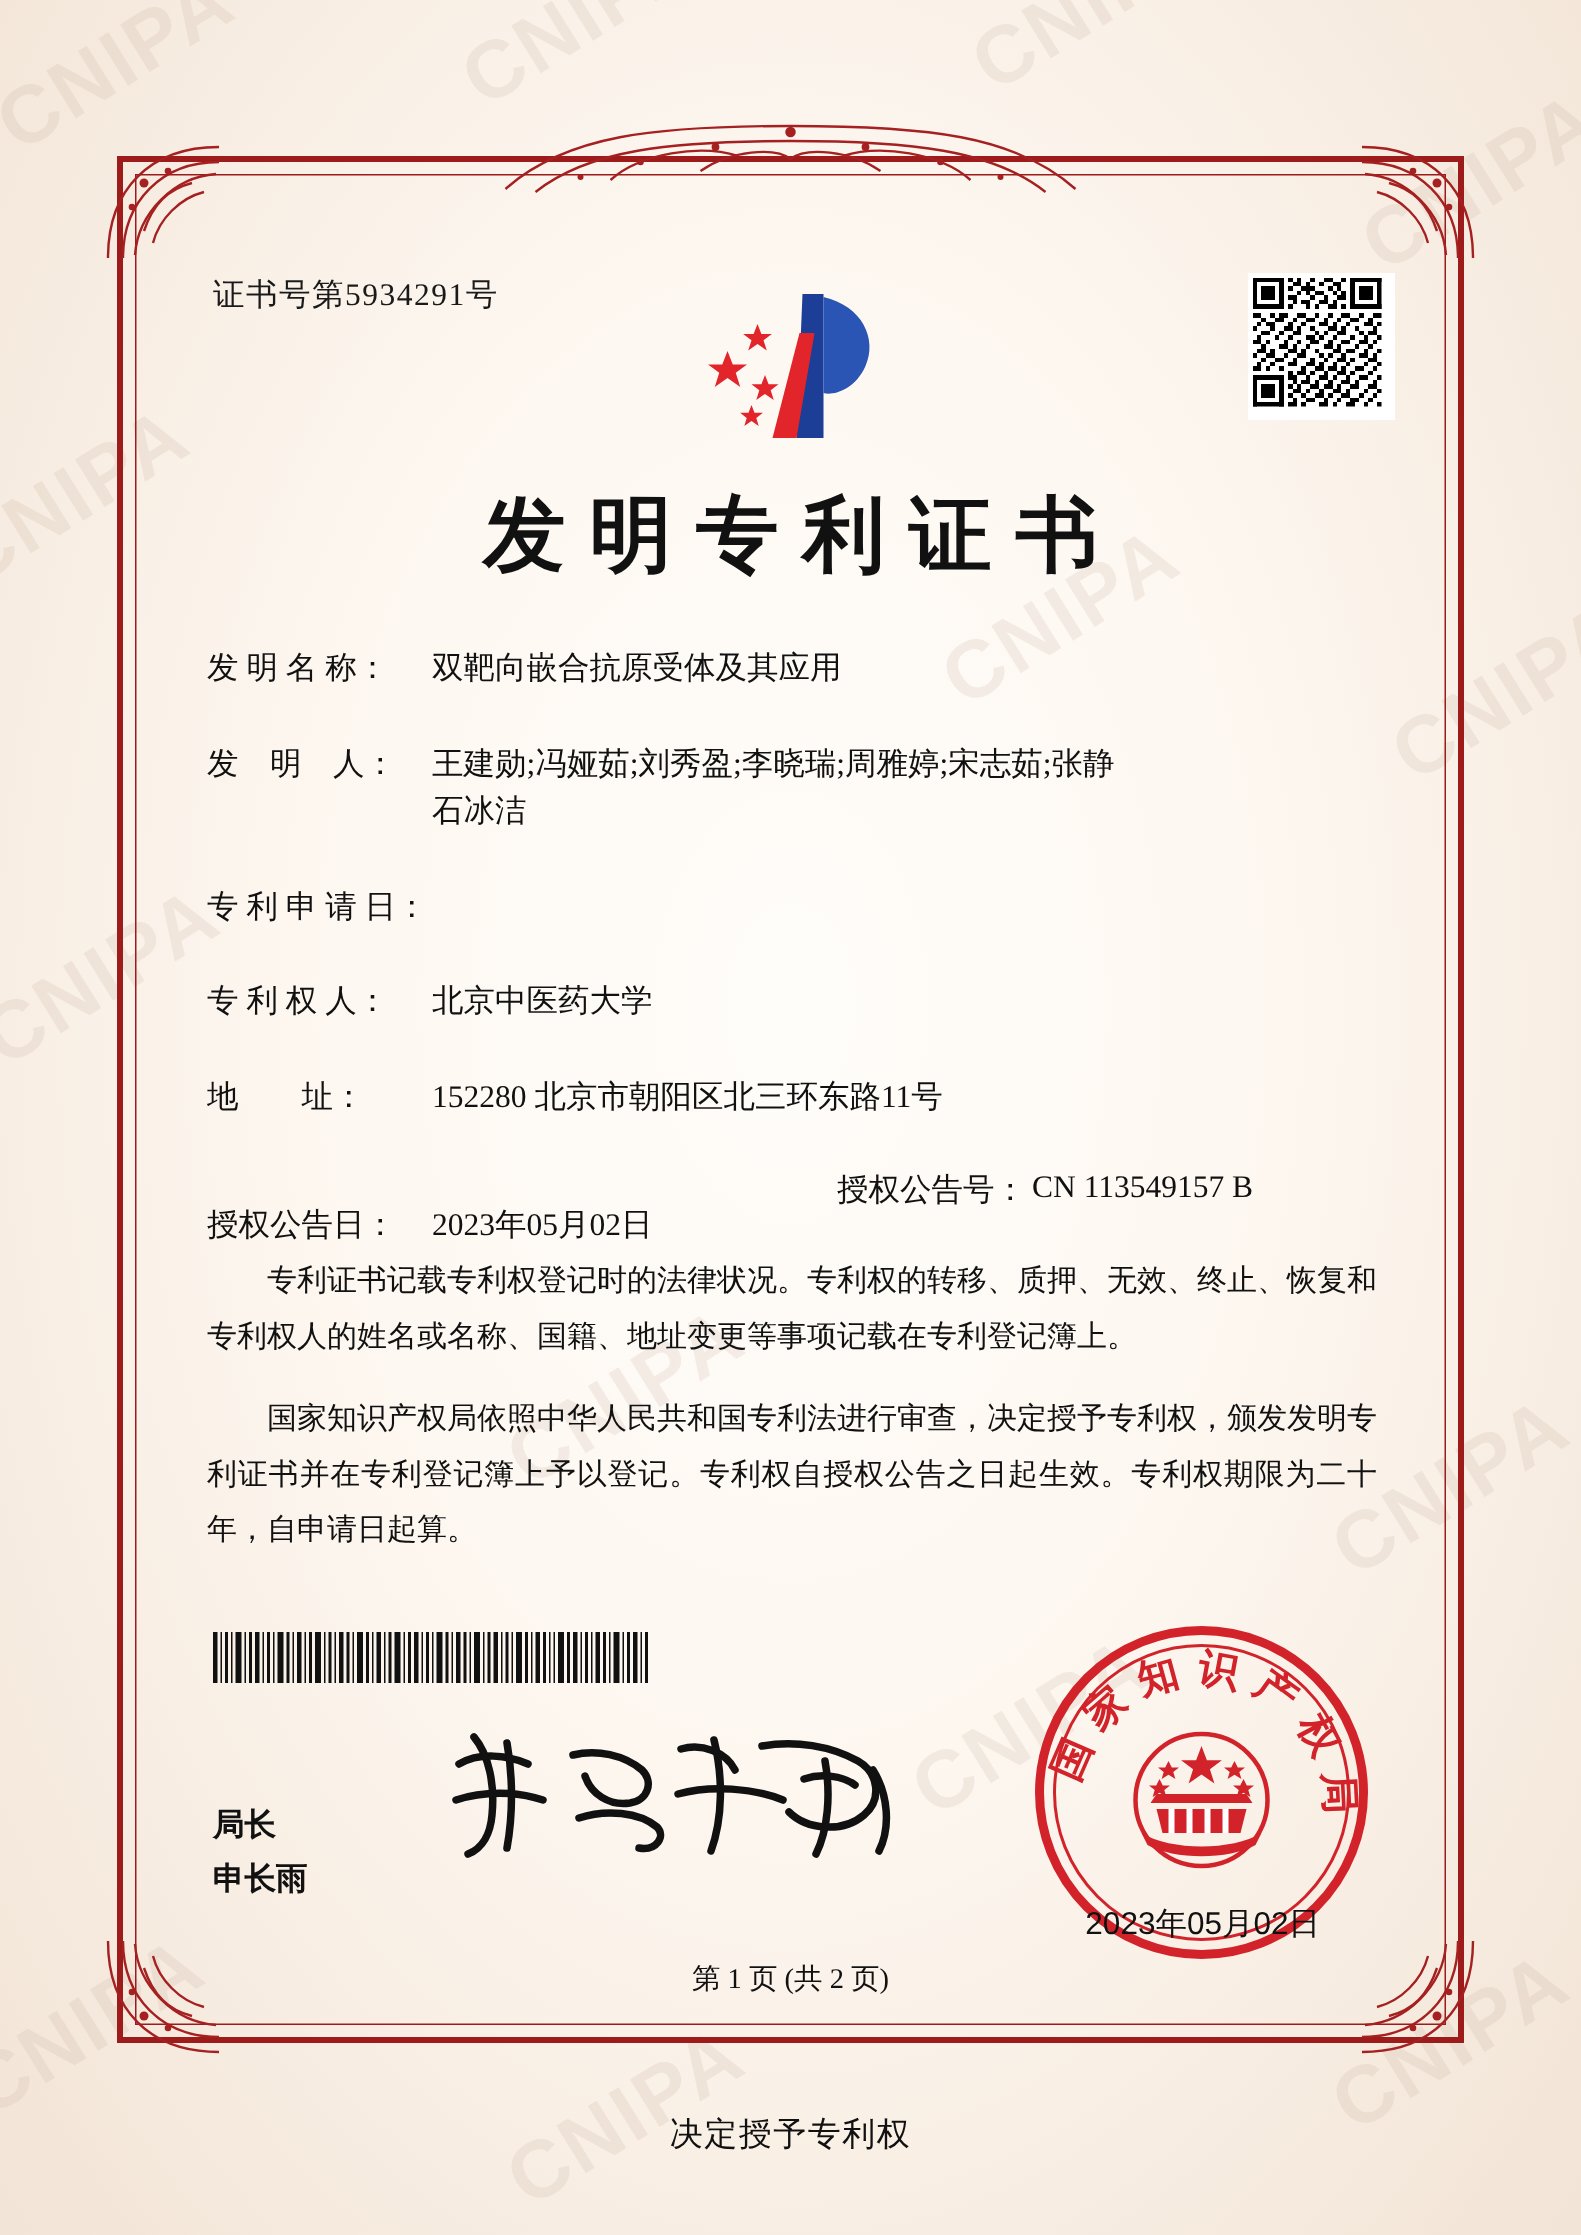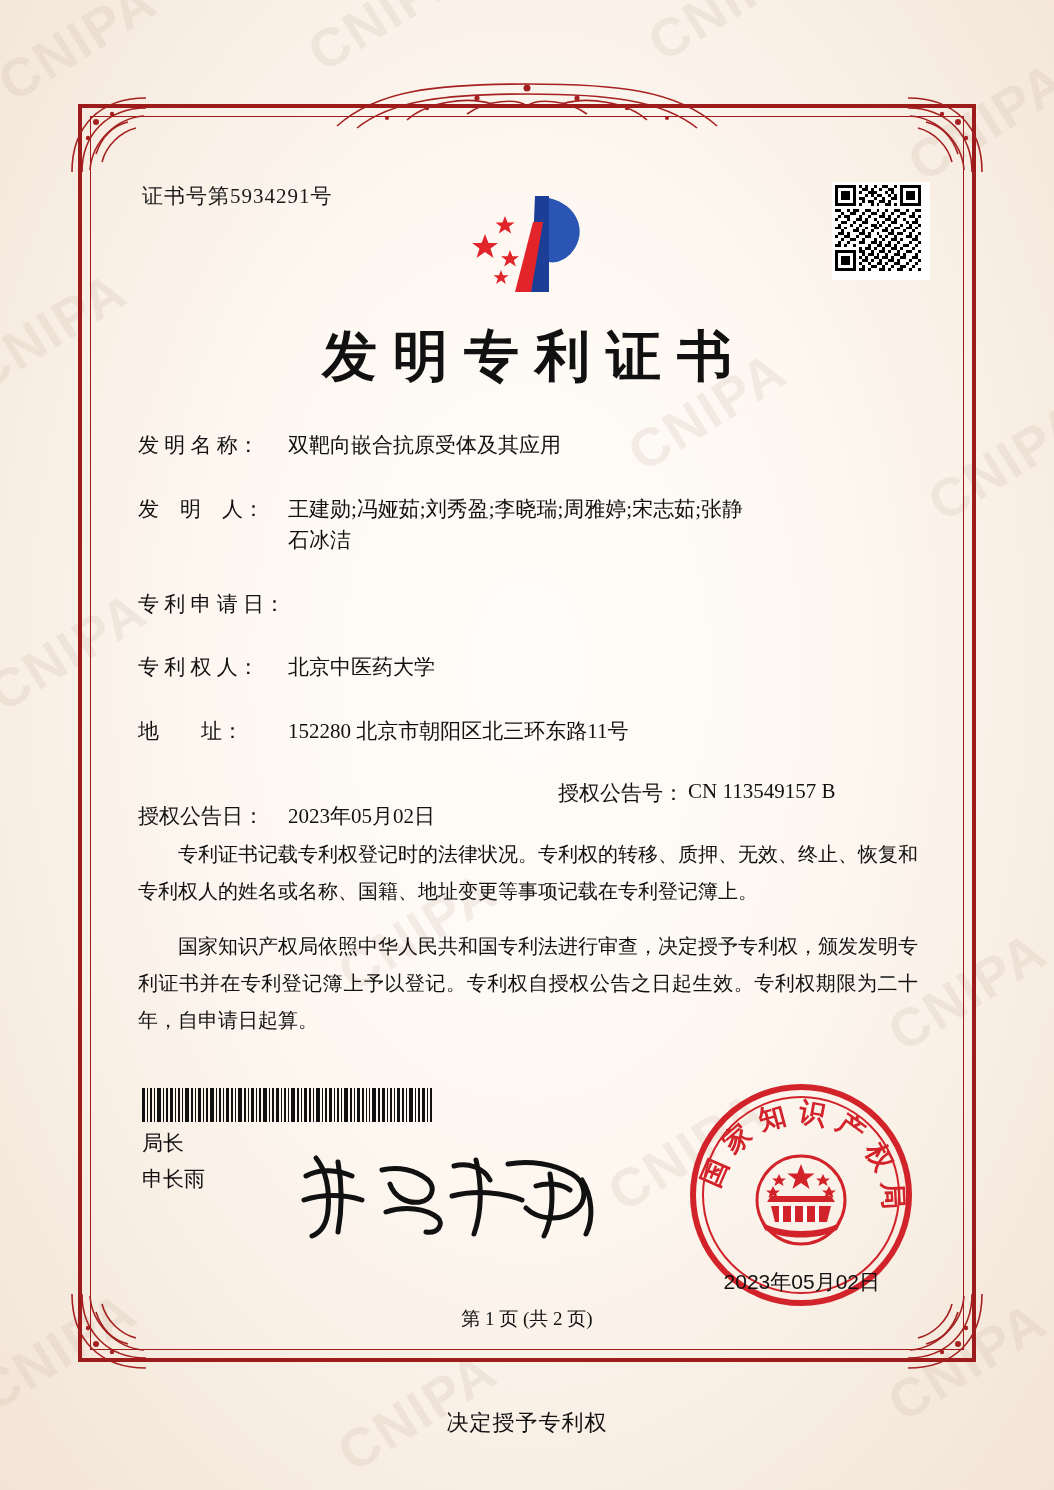--- a/index.html
+++ b/index.html
@@ -188,25 +188,26 @@
   .barcode span {
     display: inline-block;
     background: #111;
     height: 34px;
     margin-right: 2px;
   }
 
   .director {
     position: absolute;
     left: 46px;
-    top: 1006px;
+    top: 1078px;
     font-size: 21px;
     line-height: 1.7;
     color: #111;
     font-family: "DejaVu Serif", "Liberation Serif", serif;
+    font-weight: bold;
   }
 
   .signature {
     position: absolute;
     left: 190px;
     top: 1020px;
     width: 330px;
     height: 110px;
   }
 

